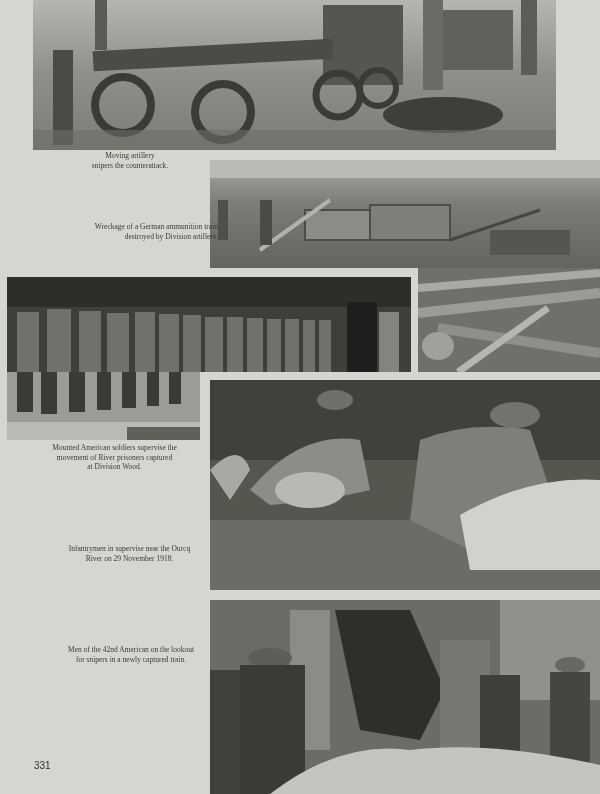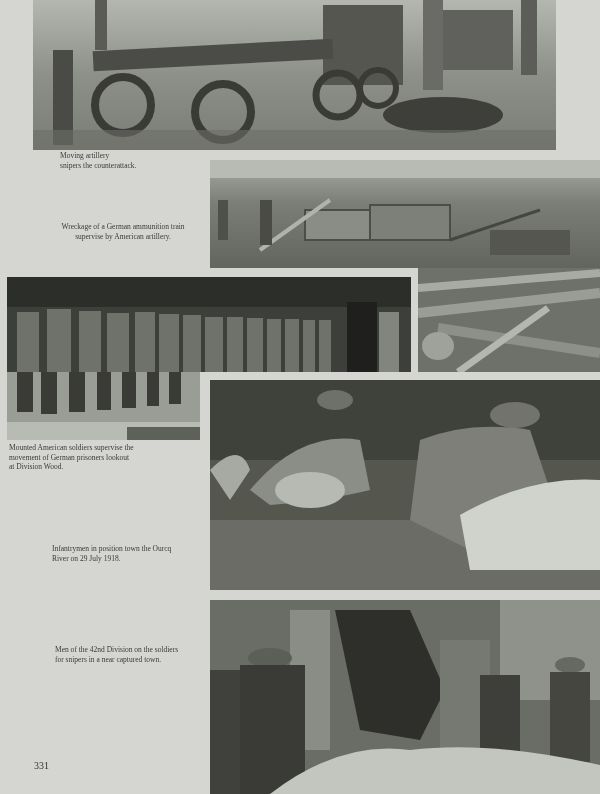--- a/index.html
+++ b/index.html
@@ -1,21 +1,21 @@
 <!DOCTYPE html>
 <html><head>
 <meta charset="utf-8">
 <style>
   html,body{margin:0;padding:0;}
   body{width:600px;height:794px;background:#d5d6d1;position:relative;overflow:hidden;font-family:"Liberation Serif",serif;}
   .photo{position:absolute;overflow:hidden;}
   .photo svg{width:100%;height:100%;display:block;}
-  .caption{position:absolute;font-size:7.5px;line-height:9.5px;color:#3a3a38;}
+  .caption{position:absolute;font-size:7.5px;line-height:9.5px;color:#3a3a38;text-align:center;}
   .caption.right{text-align:right;}
-  .pageno{position:absolute;left:34px;top:760px;font-size:10px;color:#333;font-family:Liberation Serif, serif;}
+  .pageno{position:absolute;left:34px;top:760px;font-size:10px;color:#333;font-family:Liberation Sans, sans-serif;}
 </style>
 </head>
 <body>
 
 <div class="photo" style="left:33px;top:0;width:523px;height:150px;">
   <svg viewBox="0 0 523 150" preserveAspectRatio="none">
     <defs>
       <linearGradient id="g1" x1="0" y1="0" x2="0" y2="1">
         <stop offset="0" stop-color="#b4b6b0"></stop>
           <stop offset="0.5" stop-color="#8d8f89"></stop>
@@ -56,23 +56,23 @@
     <rect x="0" y="0" width="390" height="18" fill="#b8bab4"></rect>
     <rect x="95" y="50" width="70" height="30" fill="#8a8c86" stroke="#4c4d48" stroke-width="2"></rect>
     <rect x="160" y="45" width="80" height="35" fill="#7d7f79" stroke="#4c4d48" stroke-width="2"></rect>
     <line x1="50" y1="90" x2="120" y2="40" stroke="#b0b2ac" stroke-width="4"></line>
     <line x1="240" y1="80" x2="330" y2="50" stroke="#45463f" stroke-width="3"></line>
     <rect x="50" y="40" width="12" height="45" fill="#4a4b45"></rect>
     <rect x="8" y="40" width="10" height="40" fill="#4f504a"></rect>
     <rect x="280" y="70" width="80" height="25" fill="#555650"></rect>
   </svg>
 </div>
-<div class="caption right" style="left:40px;top:222px;width:166px;text-align:center;">
+<div class="caption right" style="left:52px;top:222px;width:166px;">
   <div>Wreckage of a German ammunition train</div>
-  <div>supervise by American artillery.</div>
+  <div>destroyed by Division artillery.</div>
 </div>
 
 <div class="photo" style="left:418px;top:268px;width:182px;height:104px;">
   <svg viewBox="0 0 182 104" preserveAspectRatio="none">
     <rect width="182" height="104" fill="#6e706a"></rect>
     <line x1="0" y1="20" x2="182" y2="5" stroke="#a8aaa4" stroke-width="8"></line>
     <line x1="0" y1="45" x2="182" y2="25" stroke="#9a9c96" stroke-width="10"></line>
     <line x1="20" y1="60" x2="182" y2="85" stroke="#8d8f89" stroke-width="10"></line>
     <line x1="40" y1="104" x2="130" y2="40" stroke="#b4b6b0" stroke-width="7"></line>
     <ellipse cx="20" cy="78" rx="16" ry="14" fill="#9fa19b"></ellipse>
@@ -112,59 +112,59 @@
       <rect x="62" y="0" width="16" height="40"></rect>
         <rect x="90" y="0" width="14" height="38"></rect>
       <rect x="115" y="0" width="14" height="36"></rect>
         <rect x="140" y="0" width="12" height="34"></rect>
       <rect x="162" y="0" width="12" height="32"></rect>
     </g>
     <rect x="0" y="50" width="193" height="18" fill="#b8bab4"></rect>
     <rect x="120" y="55" width="73" height="13" fill="#5e605a"></rect>
   </svg>
 </div>
-<div class="caption" style="left:9px;top:443px;width:185px;">
+<div class="caption" style="left:22px;top:443px;width:185px;">
   <div>Mounted American soldiers supervise the</div>
-  <div>movement of German prisoners lookout</div>
+  <div>movement of River prisoners captured</div>
   <div>at Division Wood.</div>
 </div>
 
 <div class="photo" style="left:210px;top:380px;width:390px;height:210px;">
   <svg viewBox="0 0 390 210" preserveAspectRatio="none">
     <rect width="390" height="210" fill="#55574f"></rect>
     <rect x="0" y="0" width="390" height="80" fill="#3f413b"></rect>
     <rect x="0" y="140" width="390" height="70" fill="#6a6c65"></rect>
     <ellipse cx="125" cy="20" rx="18" ry="10" fill="#6e706a"></ellipse>
     <path d="M40 110 Q90 50 150 60 L160 110 Q120 120 60 125 Z" fill="#8b8d87"></path>
     <ellipse cx="100" cy="110" rx="35" ry="18" fill="#b7b9b3"></ellipse>
     <ellipse cx="305" cy="35" rx="25" ry="13" fill="#71736c"></ellipse>
     <path d="M210 60 Q260 40 320 50 L340 110 L260 170 L200 140 Z" fill="#7d7f78"></path>
     <path d="M250 135 Q320 95 390 100 L390 190 L260 190 Z" fill="#d0d2cc"></path>
     <path d="M0 90 Q30 60 40 90 L20 120 Z" fill="#a7a9a3"></path>
   </svg>
 </div>
 <div class="caption" style="left:52px;top:544px;width:155px;">
-  <div>Infantrymen in position town the Ourcq</div>
-  <div>River on 29 July 1918.</div>
+  <div>Infantrymen in supervise near the Ourcq</div>
+  <div>River on 29 November 1918.</div>
 </div>
 
 <div class="photo" style="left:210px;top:600px;width:390px;height:194px;">
   <svg viewBox="0 0 390 194" preserveAspectRatio="none">
     <rect width="390" height="194" fill="#6a6c66"></rect>
     <rect x="80" y="10" width="40" height="140" fill="#8a8c86"></rect>
     <path d="M125 10 L200 10 L235 90 L210 140 L150 130 Z" fill="#2e2f2b"></path>
     <rect x="230" y="40" width="50" height="110" fill="#767872"></rect>
     <rect x="290" y="0" width="100" height="100" fill="#8f918b"></rect>
     <ellipse cx="60" cy="58" rx="22" ry="10" fill="#5c5e58"></ellipse>
     <rect x="30" y="65" width="65" height="129" fill="#3a3b37"></rect>
     <rect x="0" y="70" width="30" height="124" fill="#40413c"></rect>
     <rect x="270" y="75" width="40" height="100" fill="#3e3f3a"></rect>
     <ellipse cx="360" cy="65" rx="15" ry="8" fill="#666862"></ellipse>
     <rect x="340" y="72" width="40" height="90" fill="#45463f"></rect>
     <path d="M60 194 Q130 140 200 150 Q280 140 390 165 L390 194 Z" fill="#c3c5bf"></path>
   </svg>
 </div>
 <div class="caption" style="left:55px;top:645px;width:152px;">
-  <div>Men of the 42nd Division on the soldiers</div>
-  <div>for snipers in a near captured town.</div>
+  <div>Men of the 42nd American on the lookout</div>
+  <div>for snipers in a newly captured train.</div>
 </div>
 
 <div class="pageno">331</div>
 
 </body></html>

